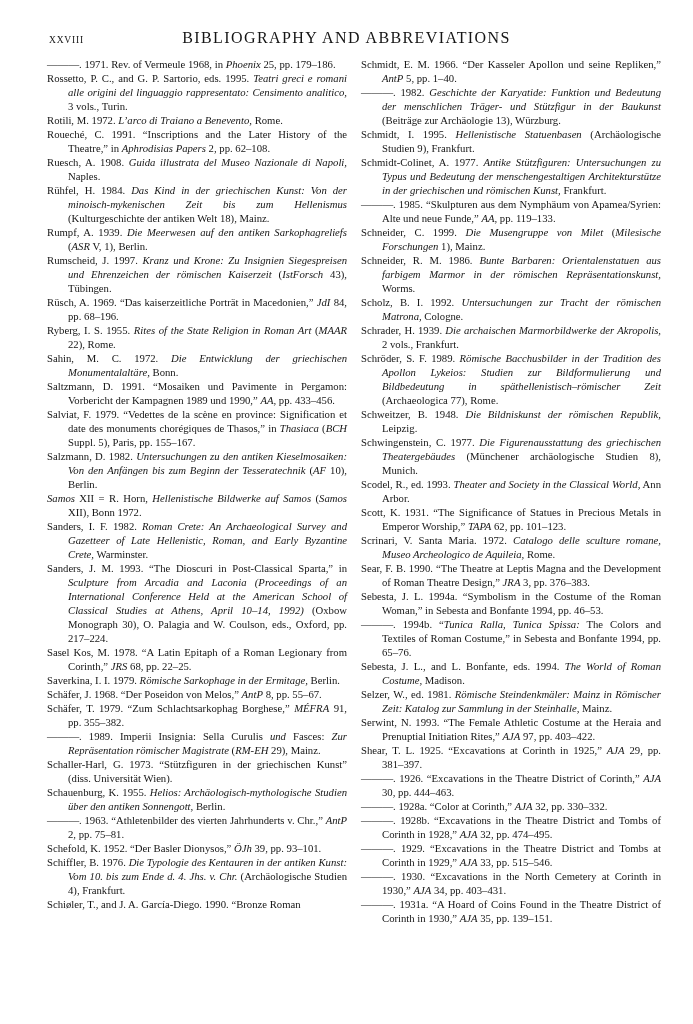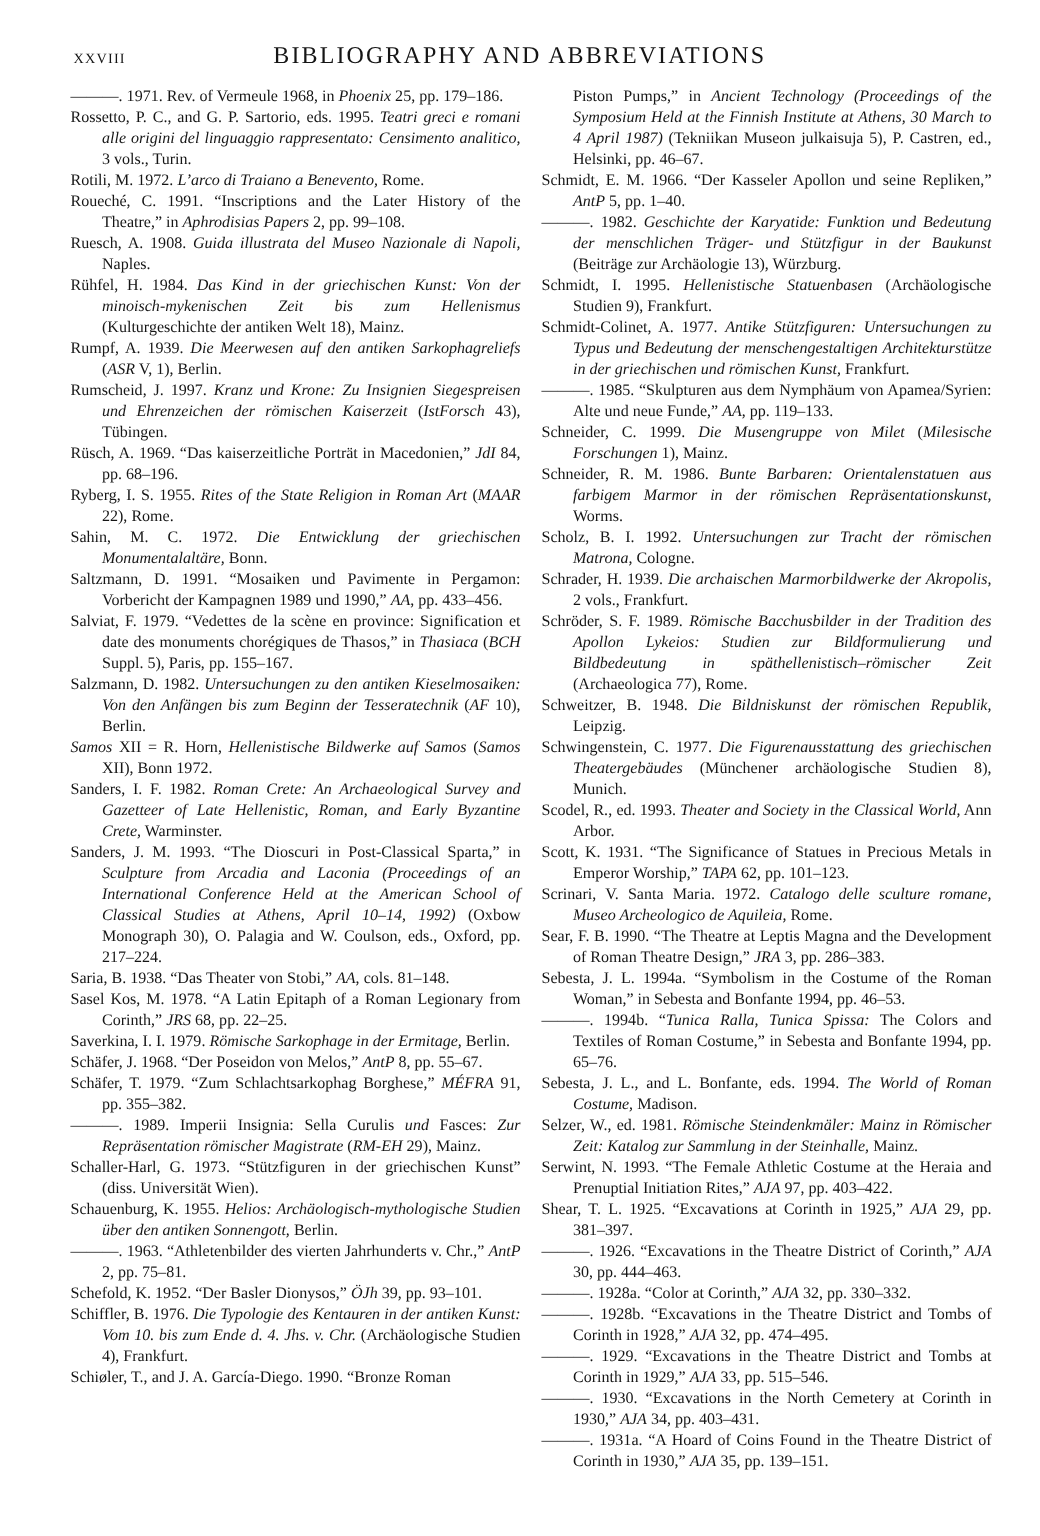--- a/index.html
+++ b/index.html
@@ -70,65 +70,63 @@
 <div class="page">
   <div class="page-header">
     <span class="folio">XXVIII</span>
     <div class="running-head">BIBLIOGRAPHY AND ABBREVIATIONS</div>
   </div>
   <div class="columns">
     <div class="col" id="col-left">
         <p class="entry"><span>———. 1971. Rev. of Vermeule 1968, in </span><i>Phoenix</i><span> 25, pp. 179–186.</span></p>
         <p class="entry"><span>Rossetto, P. C., and G. P. Sartorio, eds. 1995. </span><i>Teatri greci e romani alle origini del linguaggio rappresentato: Censimento analitico,</i><span> 3 vols., Turin.</span></p>
         <p class="entry"><span>Rotili, M. 1972. </span><i>L’arco di Traiano a Benevento,</i><span> Rome.</span></p>
-        <p class="entry"><span>Roueché, C. 1991. “Inscriptions and the Later History of the Theatre,” in </span><i>Aphrodisias Papers</i><span> 2, pp. 99–108.</span></p>
+        <p class="entry"><span>Roueché, C. 1991. “Inscriptions and the Later History of the Theatre,” in </span><i>Aphrodisias Papers</i><span> 2, pp. 62–108.</span></p>
         <p class="entry"><span>Ruesch, A. 1908. </span><i>Guida illustrata del Museo Nazionale di Napoli,</i><span> Naples.</span></p>
         <p class="entry"><span>Rühfel, H. 1984. </span><i>Das Kind in der griechischen Kunst: Von der minoisch-mykenischen Zeit bis zum Hellenismus</i><span> (Kulturgeschichte der antiken Welt 18), Mainz.</span></p>
         <p class="entry"><span>Rumpf, A. 1939. </span><i>Die Meerwesen auf den antiken Sarkophagreliefs</i><span> (</span><i>ASR</i><span> V, 1), Berlin.</span></p>
         <p class="entry"><span>Rumscheid, J. 1997. </span><i>Kranz und Krone: Zu Insignien Siegespreisen und Ehrenzeichen der römischen Kaiserzeit</i><span> (</span><i>IstForsch</i><span> 43), Tübingen.</span></p>
         <p class="entry"><span>Rüsch, A. 1969. “Das kaiserzeitliche Porträt in Macedonien,” </span><i>JdI</i><span> 84, pp. 68–196.</span></p>
         <p class="entry"><span>Ryberg, I. S. 1955. </span><i>Rites of the State Religion in Roman Art</i><span> (</span><i>MAAR</i><span> 22), Rome.</span></p>
         <p class="entry"><span>Sahin, M. C. 1972. </span><i>Die Entwicklung der griechischen Monumentalaltäre,</i><span> Bonn.</span></p>
         <p class="entry"><span>Saltzmann, D. 1991. “Mosaiken und Pavimente in Pergamon: Vorbericht der Kampagnen 1989 und 1990,” </span><i>AA</i><span>, pp. 433–456.</span></p>
         <p class="entry"><span>Salviat, F. 1979. “Vedettes de la scène en province: Signification et date des monuments chorégiques de Thasos,” in </span><i>Thasiaca</i><span> (</span><i>BCH</i><span> Suppl. 5), Paris, pp. 155–167.</span></p>
         <p class="entry"><span>Salzmann, D. 1982. </span><i>Untersuchungen zu den antiken Kieselmosaiken: Von den Anfängen bis zum Beginn der Tesseratechnik</i><span> (</span><i>AF</i><span> 10), Berlin.</span></p>
         <p class="entry"><i>Samos</i><span> XII = R. Horn, </span><i>Hellenistische Bildwerke auf Samos</i><span> (</span><i>Samos</i><span> XII), Bonn 1972.</span></p>
         <p class="entry"><span>Sanders, I. F. 1982. </span><i>Roman Crete: An Archaeological Survey and Gazetteer of Late Hellenistic, Roman, and Early Byzantine Crete,</i><span> Warminster.</span></p>
         <p class="entry"><span>Sanders, J. M. 1993. “The Dioscuri in Post-Classical Sparta,” in </span><i>Sculpture from Arcadia and Laconia (Proceedings of an International Conference Held at the American School of Classical Studies at Athens, April 10–14, 1992)</i><span> (Oxbow Monograph 30), O. Palagia and W. Coulson, eds., Oxford, pp. 217–224.</span></p>
-        <p class="entry"><span>Saria, B. 1938. “Das Theater von Stobi,” </span><i>AA</i><span>, cols. 81–148.</span></p>
         <p class="entry"><span>Sasel Kos, M. 1978. “A Latin Epitaph of a Roman Legionary from Corinth,” </span><i>JRS</i><span> 68, pp. 22–25.</span></p>
         <p class="entry"><span>Saverkina, I. I. 1979. </span><i>Römische Sarkophage in der Ermitage,</i><span> Berlin.</span></p>
         <p class="entry"><span>Schäfer, J. 1968. “Der Poseidon von Melos,” </span><i>AntP</i><span> 8, pp. 55–67.</span></p>
         <p class="entry"><span>Schäfer, T. 1979. “Zum Schlachtsarkophag Borghese,” </span><i>MÉFRA</i><span> 91, pp. 355–382.</span></p>
         <p class="entry"><span>———. 1989. Imperii Insignia: Sella Curulis </span><i>und</i><span> Fasces: </span><i>Zur Repräsentation römischer Magistrate</i><span> (</span><i>RM-EH</i><span> 29), Mainz.</span></p>
         <p class="entry"><span>Schaller-Harl, G. 1973. “Stützfiguren in der griechischen Kunst” (diss. Universität Wien).</span></p>
         <p class="entry"><span>Schauenburg, K. 1955. </span><i>Helios: Archäologisch-mythologische Studien über den antiken Sonnengott,</i><span> Berlin.</span></p>
         <p class="entry"><span>———. 1963. “Athletenbilder des vierten Jahrhunderts v. Chr.,” </span><i>AntP</i><span> 2, pp. 75–81.</span></p>
         <p class="entry"><span>Schefold, K. 1952. “Der Basler Dionysos,” </span><i>ÖJh</i><span> 39, pp. 93–101.</span></p>
         <p class="entry"><span>Schiffler, B. 1976. </span><i>Die Typologie des Kentauren in der antiken Kunst: Vom 10. bis zum Ende d. 4. Jhs. v. Chr.</i><span> (Archäologische Studien 4), Frankfurt.</span></p>
         <p class="entry"><span>Schiøler, T., and J. A. García-Diego. 1990. “Bronze Roman</span></p>
       </div>
     <div class="col" id="col-right">
-        <p class="entry cont"><span>Piston Pumps,” in </span><i>Ancient Technology (Proceedings of the Symposium Held at the Finnish Institute at Athens, 30 March to 4 April 1987)</i><span> (Tekniikan Museon julkaisuja 5), P. Castren, ed., Helsinki, pp. 46–67.</span></p>
         <p class="entry"><span>Schmidt, E. M. 1966. “Der Kasseler Apollon und seine Repliken,” </span><i>AntP</i><span> 5, pp. 1–40.</span></p>
         <p class="entry"><span>———. 1982. </span><i>Geschichte der Karyatide: Funktion und Bedeutung der menschlichen Träger- und Stützfigur in der Baukunst</i><span> (Beiträge zur Archäologie 13), Würzburg.</span></p>
         <p class="entry"><span>Schmidt, I. 1995. </span><i>Hellenistische Statuenbasen</i><span> (Archäologische Studien 9), Frankfurt.</span></p>
         <p class="entry"><span>Schmidt-Colinet, A. 1977. </span><i>Antike Stützfiguren: Untersuchungen zu Typus und Bedeutung der menschengestaltigen Architekturstütze in der griechischen und römischen Kunst,</i><span> Frankfurt.</span></p>
         <p class="entry"><span>———. 1985. “Skulpturen aus dem Nymphäum von Apamea/Syrien: Alte und neue Funde,” </span><i>AA</i><span>, pp. 119–133.</span></p>
         <p class="entry"><span>Schneider, C. 1999. </span><i>Die Musengruppe von Milet</i><span> (</span><i>Milesische Forschungen</i><span> 1), Mainz.</span></p>
         <p class="entry"><span>Schneider, R. M. 1986. </span><i>Bunte Barbaren: Orientalenstatuen aus farbigem Marmor in der römischen Repräsentationskunst,</i><span> Worms.</span></p>
         <p class="entry"><span>Scholz, B. I. 1992. </span><i>Untersuchungen zur Tracht der römischen Matrona,</i><span> Cologne.</span></p>
         <p class="entry"><span>Schrader, H. 1939. </span><i>Die archaischen Marmorbildwerke der Akropolis,</i><span> 2 vols., Frankfurt.</span></p>
         <p class="entry"><span>Schröder, S. F. 1989. </span><i>Römische Bacchusbilder in der Tradition des Apollon Lykeios: Studien zur Bildformulierung und Bildbedeutung in späthellenistisch–römischer Zeit</i><span> (Archaeologica 77), Rome.</span></p>
         <p class="entry"><span>Schweitzer, B. 1948. </span><i>Die Bildniskunst der römischen Republik,</i><span> Leipzig.</span></p>
         <p class="entry"><span>Schwingenstein, C. 1977. </span><i>Die Figurenausstattung des griechischen Theatergebäudes</i><span> (Münchener archäologische Studien 8), Munich.</span></p>
         <p class="entry"><span>Scodel, R., ed. 1993. </span><i>Theater and Society in the Classical World,</i><span> Ann Arbor.</span></p>
         <p class="entry"><span>Scott, K. 1931. “The Significance of Statues in Precious Metals in Emperor Worship,” </span><i>TAPA</i><span> 62, pp. 101–123.</span></p>
         <p class="entry"><span>Scrinari, V. Santa Maria. 1972. </span><i>Catalogo delle sculture romane, Museo Archeologico de Aquileia,</i><span> Rome.</span></p>
-        <p class="entry"><span>Sear, F. B. 1990. “The Theatre at Leptis Magna and the Development of Roman Theatre Design,” </span><i>JRA</i><span> 3, pp. 286–383.</span></p>
+        <p class="entry"><span>Sear, F. B. 1990. “The Theatre at Leptis Magna and the Development of Roman Theatre Design,” </span><i>JRA</i><span> 3, pp. 376–383.</span></p>
         <p class="entry"><span>Sebesta, J. L. 1994a. “Symbolism in the Costume of the Roman Woman,” in Sebesta and Bonfante 1994, pp. 46–53.</span></p>
         <p class="entry"><span>———. 1994b. “</span><i>Tunica Ralla, Tunica Spissa:</i><span> The Colors and Textiles of Roman Costume,” in Sebesta and Bonfante 1994, pp. 65–76.</span></p>
         <p class="entry"><span>Sebesta, J. L., and L. Bonfante, eds. 1994. </span><i>The World of Roman Costume,</i><span> Madison.</span></p>
         <p class="entry"><span>Selzer, W., ed. 1981. </span><i>Römische Steindenkmäler: Mainz in Römischer Zeit: Katalog zur Sammlung in der Steinhalle,</i><span> Mainz.</span></p>
         <p class="entry"><span>Serwint, N. 1993. “The Female Athletic Costume at the Heraia and Prenuptial Initiation Rites,” </span><i>AJA</i><span> 97, pp. 403–422.</span></p>
         <p class="entry"><span>Shear, T. L. 1925. “Excavations at Corinth in 1925,” </span><i>AJA</i><span> 29, pp. 381–397.</span></p>
         <p class="entry"><span>———. 1926. “Excavations in the Theatre District of Corinth,” </span><i>AJA</i><span> 30, pp. 444–463.</span></p>
         <p class="entry"><span>———. 1928a. “Color at Corinth,” </span><i>AJA</i><span> 32, pp. 330–332.</span></p>
         <p class="entry"><span>———. 1928b. “Excavations in the Theatre District and Tombs of Corinth in 1928,” </span><i>AJA</i><span> 32, pp. 474–495.</span></p>
         <p class="entry"><span>———. 1929. “Excavations in the Theatre District and Tombs at Corinth in 1929,” </span><i>AJA</i><span> 33, pp. 515–546.</span></p>

